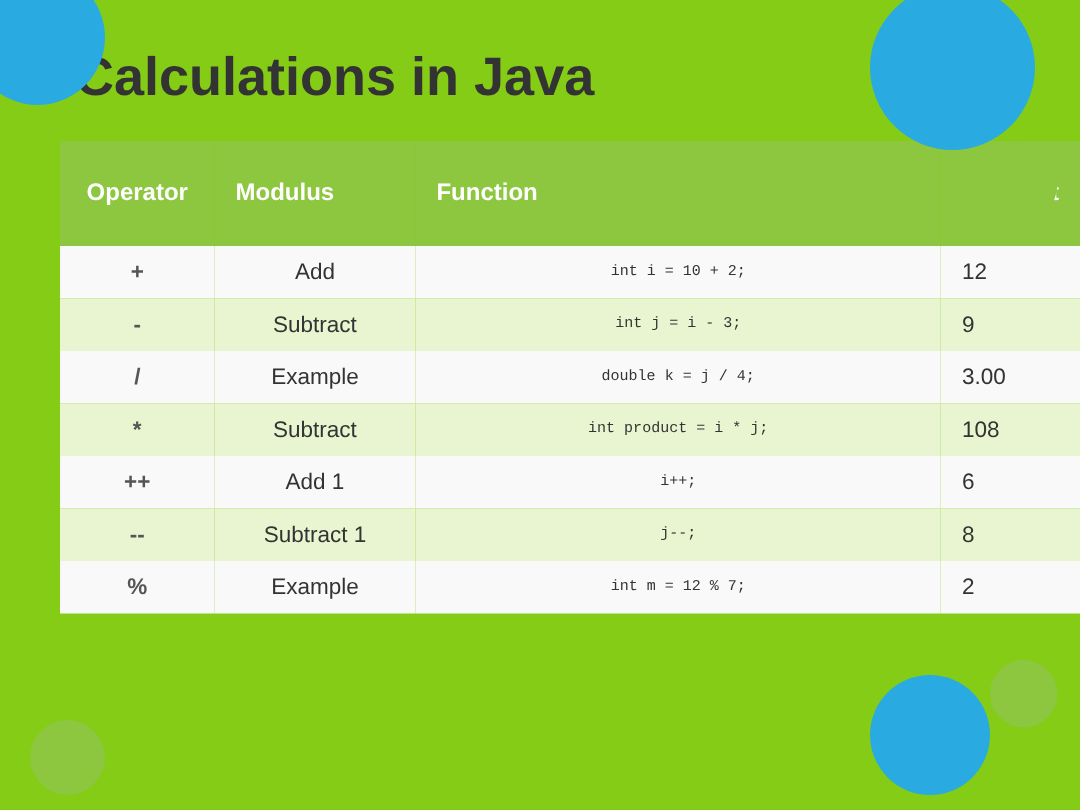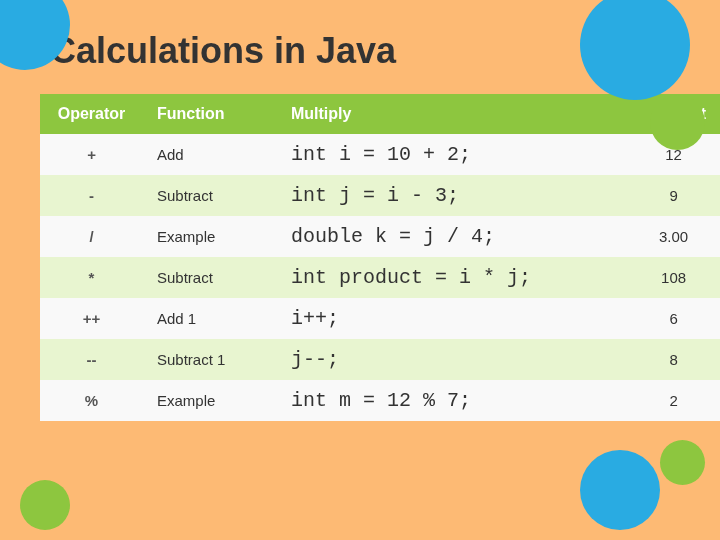--- a/index.html
+++ b/index.html
@@ -9,21 +9,21 @@
       font-family: Arial, Helvetica, sans-serif;
       width: 720px;
       height: 540px;
       overflow: hidden;
       position: relative;
     }
 
     .slide {
       width: 720px;
       height: 540px;
-      background: #fdba74;
+      background: #84cc16;
       position: relative;
       padding: 30px 40px;
     }
 
     
     .circle {
       position: absolute;
       border-radius: 50%;
     }
     .circle-tl {
@@ -71,21 +71,21 @@
       font-size: 15px;
     }
 
     thead tr {
       background: #8dc63f;
     }
 
     thead th {
       color: #ffffff;
       font-weight: bold;
-      padding: 11px 14px;
+      padding: 26px 14px;
       text-align: left;
       font-size: 16px;
     }
 
     thead th.operator-col {
       text-align: center;
       width: 100px;
     }
     thead th.function-col {
       width: 130px;
@@ -101,41 +101,42 @@
     tbody tr:nth-child(odd) {
       background: #f9f9f9;
     }
     tbody tr:nth-child(even) {
       background: #e8f5d0;
     }
 
     tbody td {
       padding: 9px 14px;
       color: #333333;
+      text-align: center;
     }
 
     tbody td.operator-cell {
       text-align: center;
       font-weight: bold;
       font-size: 15px;
       color: #555555;
     }
 
     tbody td.function-cell {
       color: #333;
     }
 
     tbody td.example-cell {
       font-family: 'Courier New', Courier, monospace;
-      font-size: 20px;
+      font-size: 10px;
       color: #333;
     }
 
     tbody td.result-cell {
-      text-align: center;
+      text-align: left;
       color: #333;
     }
   </style>
 </head>
 <body>
 
 <div class="slide">
 
   <div class="circle circle-tl"></div>
   <div class="circle circle-tr-large"></div>
@@ -143,22 +144,22 @@
   <div class="circle circle-br-large"></div>
   <div class="circle circle-br-small"></div>
   <div class="circle circle-bl"></div>
 
   <h1>Calculations in Java</h1>
 
   <table>
     <thead>
       <tr>
         <th class="operator-col">Operator</th>
-        <th class="function-col">Function</th>
-        <th class="example-col">Multiply</th>
+        <th class="function-col">Modulus</th>
+        <th class="example-col">Function</th>
         <th class="result-col">Result</th>
       </tr>
     </thead>
     <tbody id="table-body">
     <tr>
           <td class="operator-cell">+</td>
           <td class="function-cell">Add</td>
           <td class="example-cell">int i = 10 + 2;</td>
           <td class="result-cell">12</td>
         </tr>

